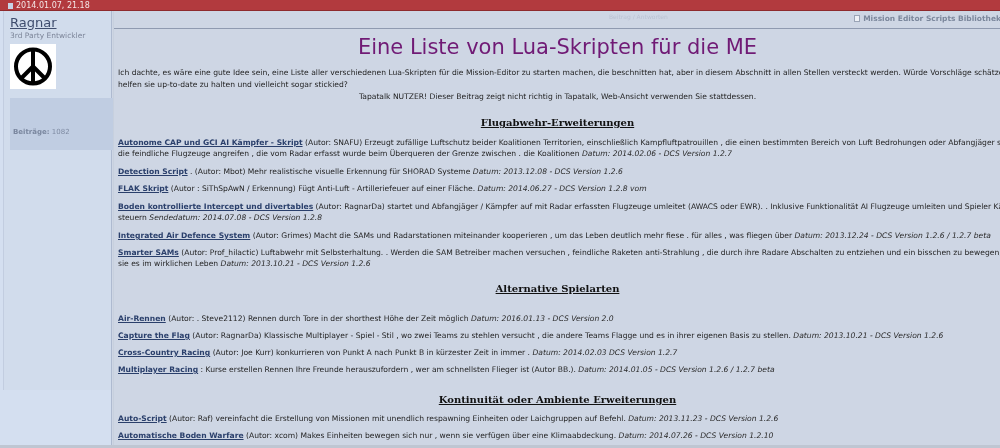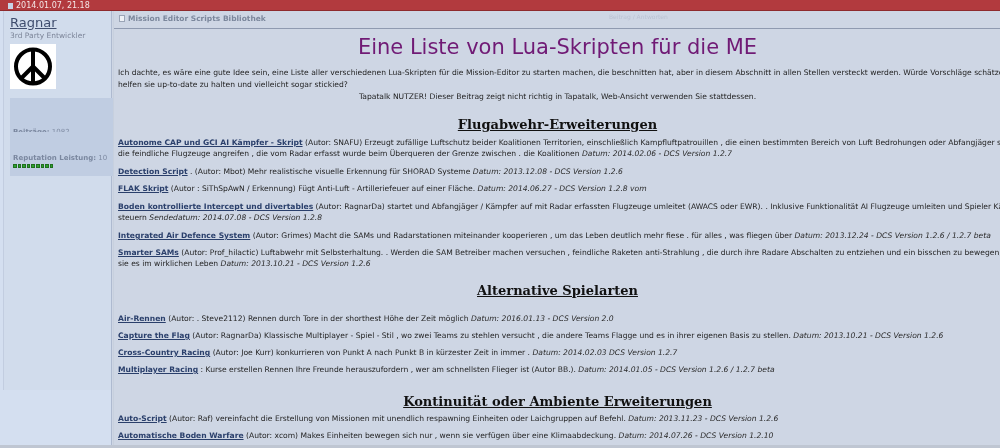--- a/index.html
+++ b/index.html
@@ -67,21 +67,21 @@
 
   .content {
     position: absolute; left: 113px; top: 11px; width: 887px; height: 437px;
     background: #ced6e4;
     border-left: 1px solid #c7d0de;
   }
   .post-header {
     position: absolute; left: 0; top: 0; width: 887px; height: 18px;
     border-bottom: 1px solid #8f9ab0;
     font-size: 7.5px; font-weight: bold; color: #7b879c;
-    line-height: 16px; padding-left: 5px;
+    line-height: 16px; padding-left: 5px; text-align: right;
   }
   .post-header .page-icon {
     display: inline-block; width: 6px; height: 7px;
     border: 1px solid #9aa4b6; background: #eef1f6;
     vertical-align: -1px; margin-right: 3px;
   }
   .faint-tooltip {
     position: absolute; left: 495px; top: 1px; width: 180px; height: 10px;
     font-size: 6px; color: #bac3d3; line-height: 10px;
   }
@@ -93,21 +93,21 @@
     position: absolute; left: 4px; top: 56px; width: 900px;
     font-size: 7.6px; line-height: 12px; color: #1f1f1f; white-space: nowrap;
   }
   .tapatalk {
     position: absolute; left: 0; top: 81px; width: 887px; text-align: center;
     font-size: 7.6px; color: #1f1f1f;
   }
   .section-title {
     position: absolute; left: 0; width: 887px; text-align: center;
     font-family: "DejaVu Serif", serif; font-weight: bold;
-    font-size: 13px; color: #111; text-decoration: underline;
+    font-size: 10px; color: #111; text-decoration: underline;
   }
   .entry {
     position: absolute; left: 4px; width: 900px;
     font-size: 7.6px; line-height: 11px; color: #1f1f1f; white-space: nowrap;
   }
   .entry a {
     color: #2a3f6b; font-weight: bold; text-decoration: underline;
   }
   .entry i { color: #2b2b2b; }
   .bottom-line {
@@ -133,34 +133,20 @@
         <line x1="23" y1="22.5" x2="11" y2="34.5" stroke="#000" stroke-width="4"></line>
         <line x1="23" y1="22.5" x2="35" y2="34.5" stroke="#000" stroke-width="4"></line>
       </svg>
     </div>
     <div class="stat stat-reg">
       <b>Registriert seit:</b> <span>März 2012</span>
     </div>
     <div class="stat stat-posts">
       <b>Beiträge:</b> <span>1082</span>
     </div>
-    <div class="stat stat-rep">
-      <b>Reputation Leistung:</b> <span>10</span>
-      <div class="rep-bar" id="rep-bar">
-          <span style="background: rgb(47, 162, 47);"></span>
-          <span style="background: rgb(47, 162, 47);"></span>
-          <span style="background: rgb(47, 162, 47);"></span>
-          <span style="background: rgb(47, 162, 47);"></span>
-          <span style="background: rgb(47, 162, 47);"></span>
-          <span style="background: rgb(47, 162, 47);"></span>
-          <span style="background: rgb(47, 162, 47);"></span>
-          <span style="background: rgb(47, 162, 47);"></span>
-          <span style="background: rgb(47, 162, 47);"></span>
-        </div>
-    </div>
   </div>
 </div>
 
 <div class="content">
   <div class="post-header">
     <span class="page-icon"></span><span>Mission Editor Scripts Bibliothek</span>
   </div>
   <div class="faint-tooltip">Beitrag / Antworten</div>
 
   <div class="page-title">Eine Liste von Lua-Skripten für die ME</div>

